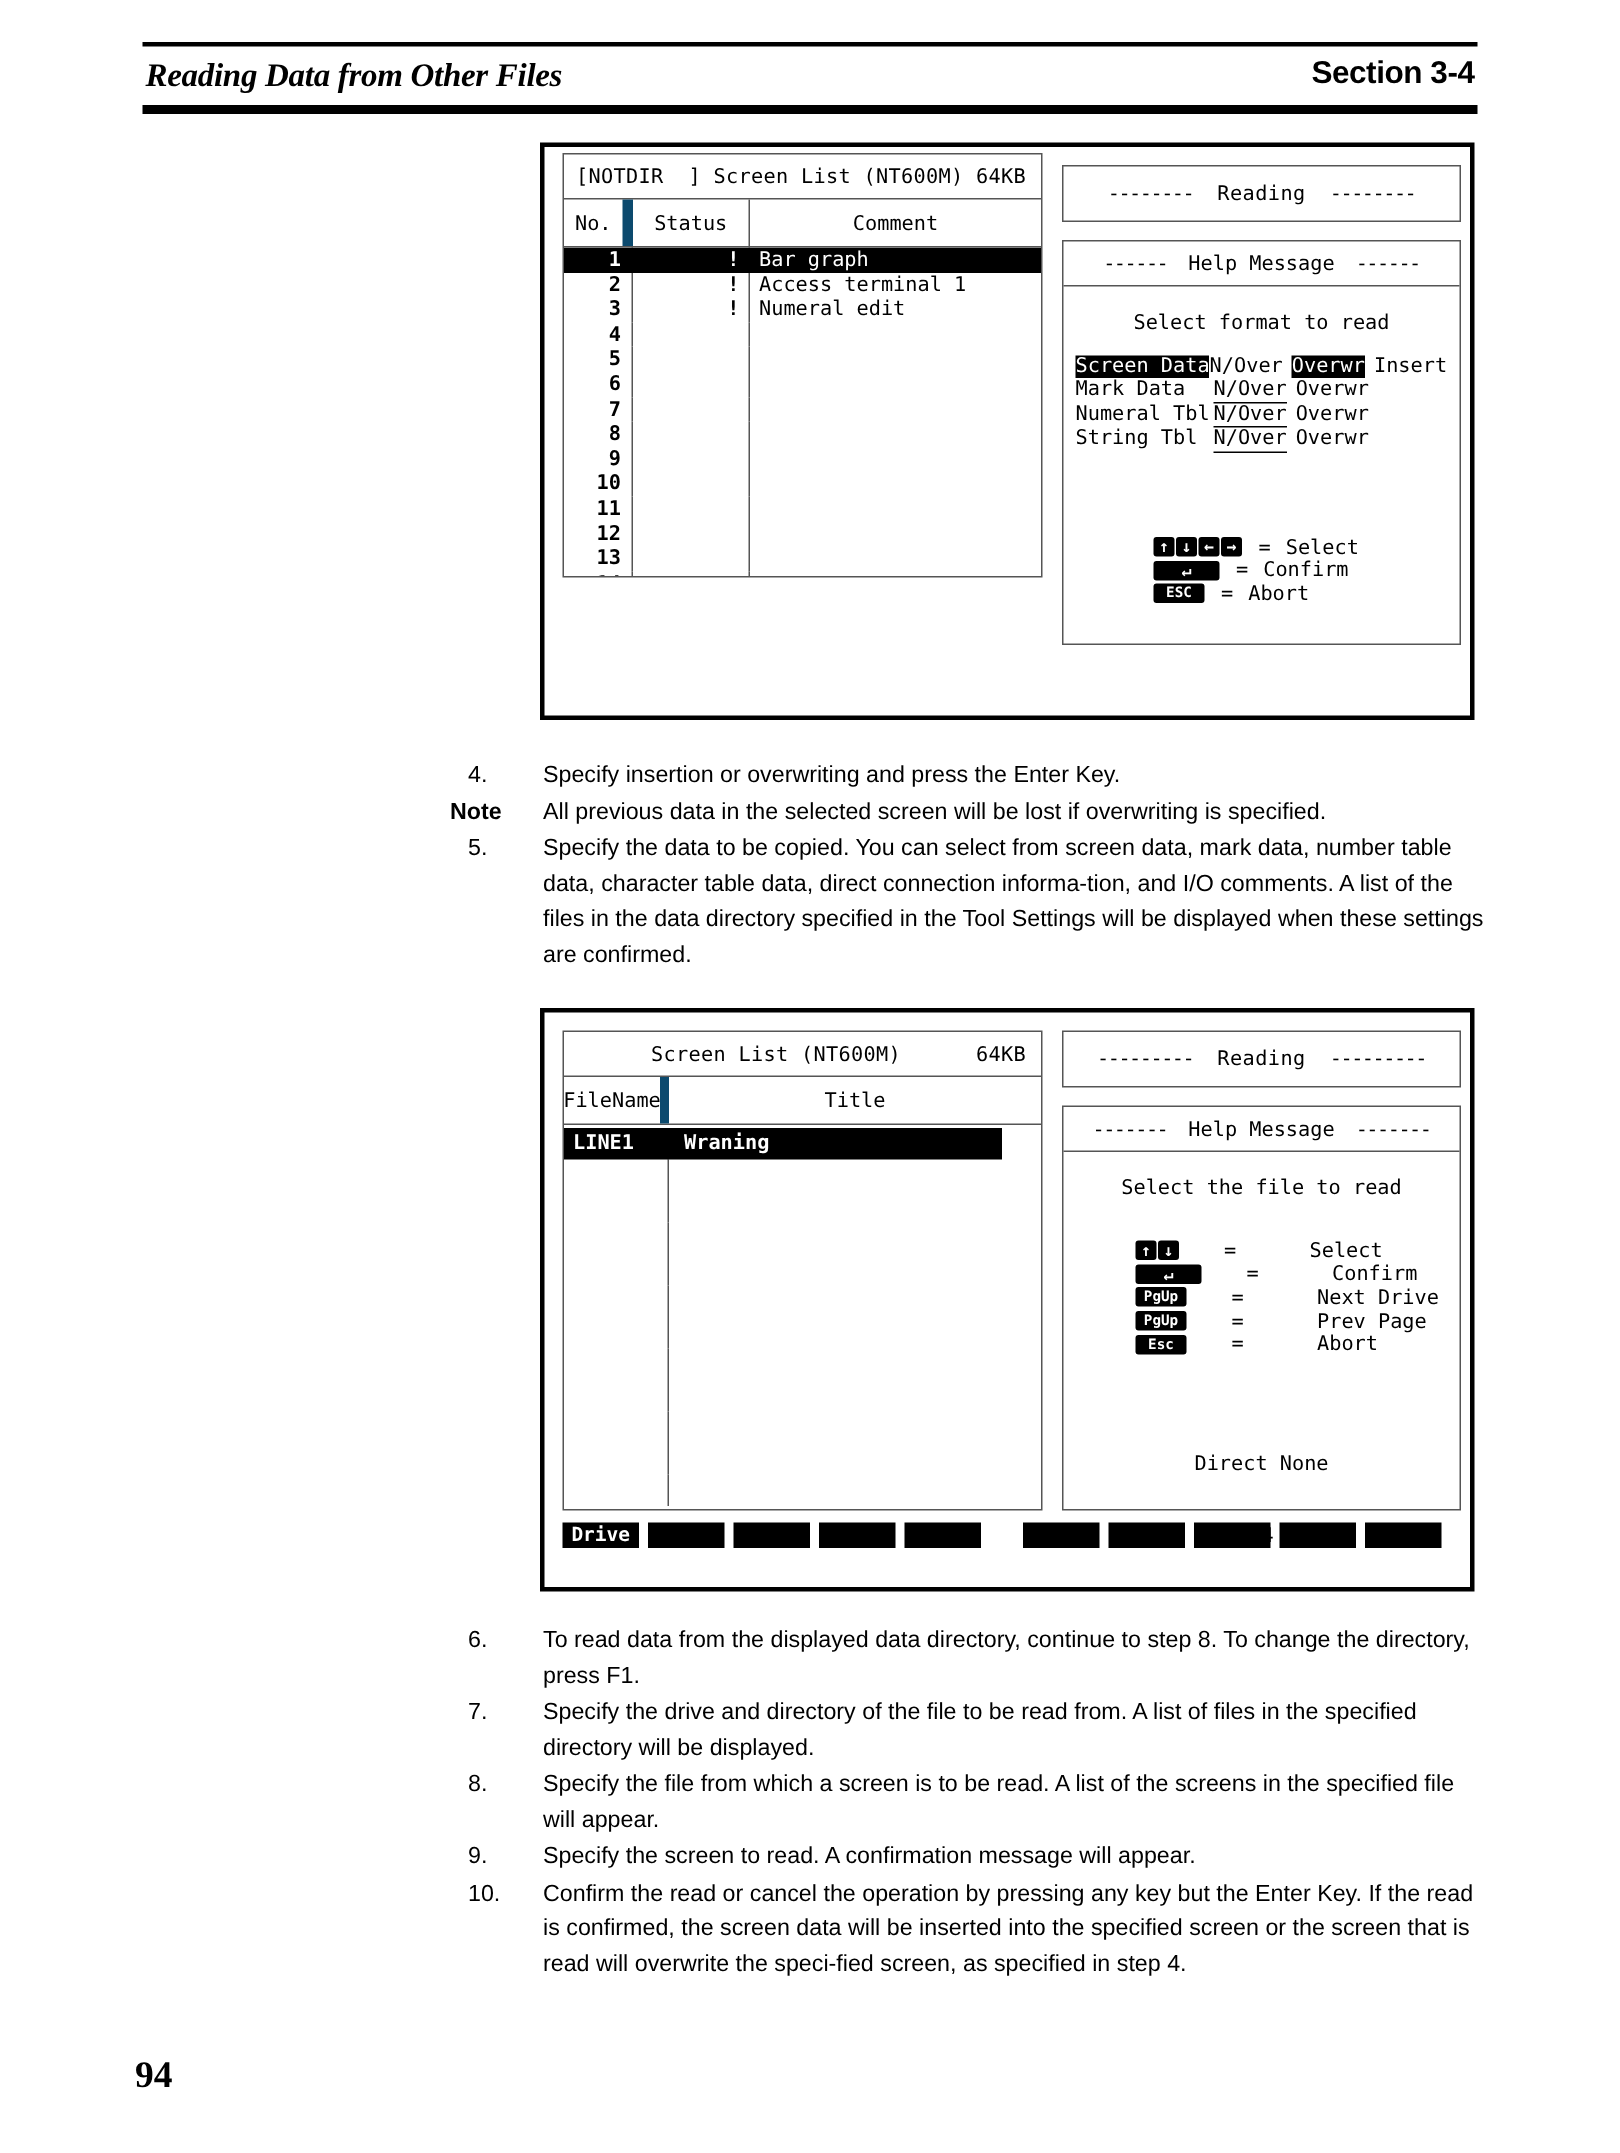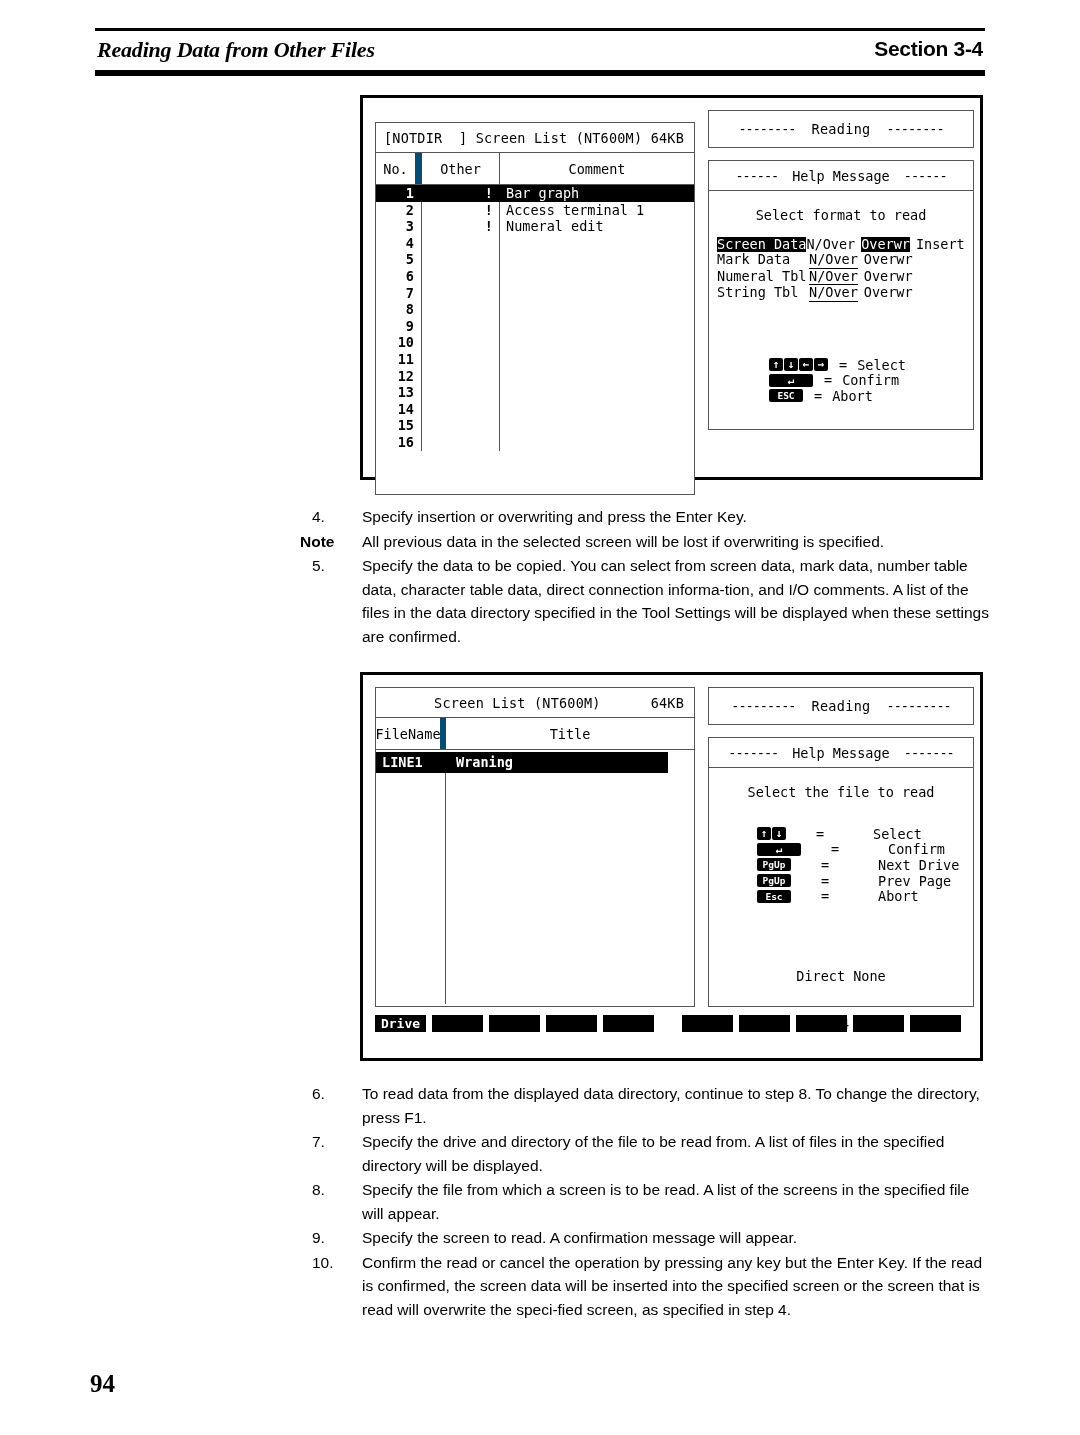--- a/index.html
+++ b/index.html
@@ -350,29 +350,29 @@
   <div class="header-row">
     <div class="header-left">Reading Data from Other Files</div>
     <div class="header-right">Section 3-4</div>
   </div>
   <div class="rule-bottom"></div>
 </div>
 
 <div class="screen-frame" id="screen-one">
   <div class="screen-inner">
 
-    <div class="pane" style="left:12px; top:24px; width:320px; height:373px;">
+    <div class="pane" style="left:12px; top:4px; width:320px; height:283px;">
       <div class="list-titlebar">
         <span class="tb-dir">[NOTDIR  ]</span>
         <span class="tb-title">Screen List (NT600M)</span>
         <span class="tb-size">64KB</span>
       </div>
       <div class="list-headrow" style="top:30px;">
         <div class="cell col-no">No.</div>
-        <div class="cell col-status">Other</div>
+        <div class="cell col-status">Status</div>
         <div class="cell col-comment">Comment</div>
       </div>
       <div class="list-body" id="screen-list-rows" style="top:62px; bottom:0;">
           <div class="list-row selected">
             <div class="c-no">1</div>
             <div class="c-status">!</div>
             <div class="c-comment">Bar graph</div>
           </div>
           <div class="list-row">
             <div class="c-no">2</div>

